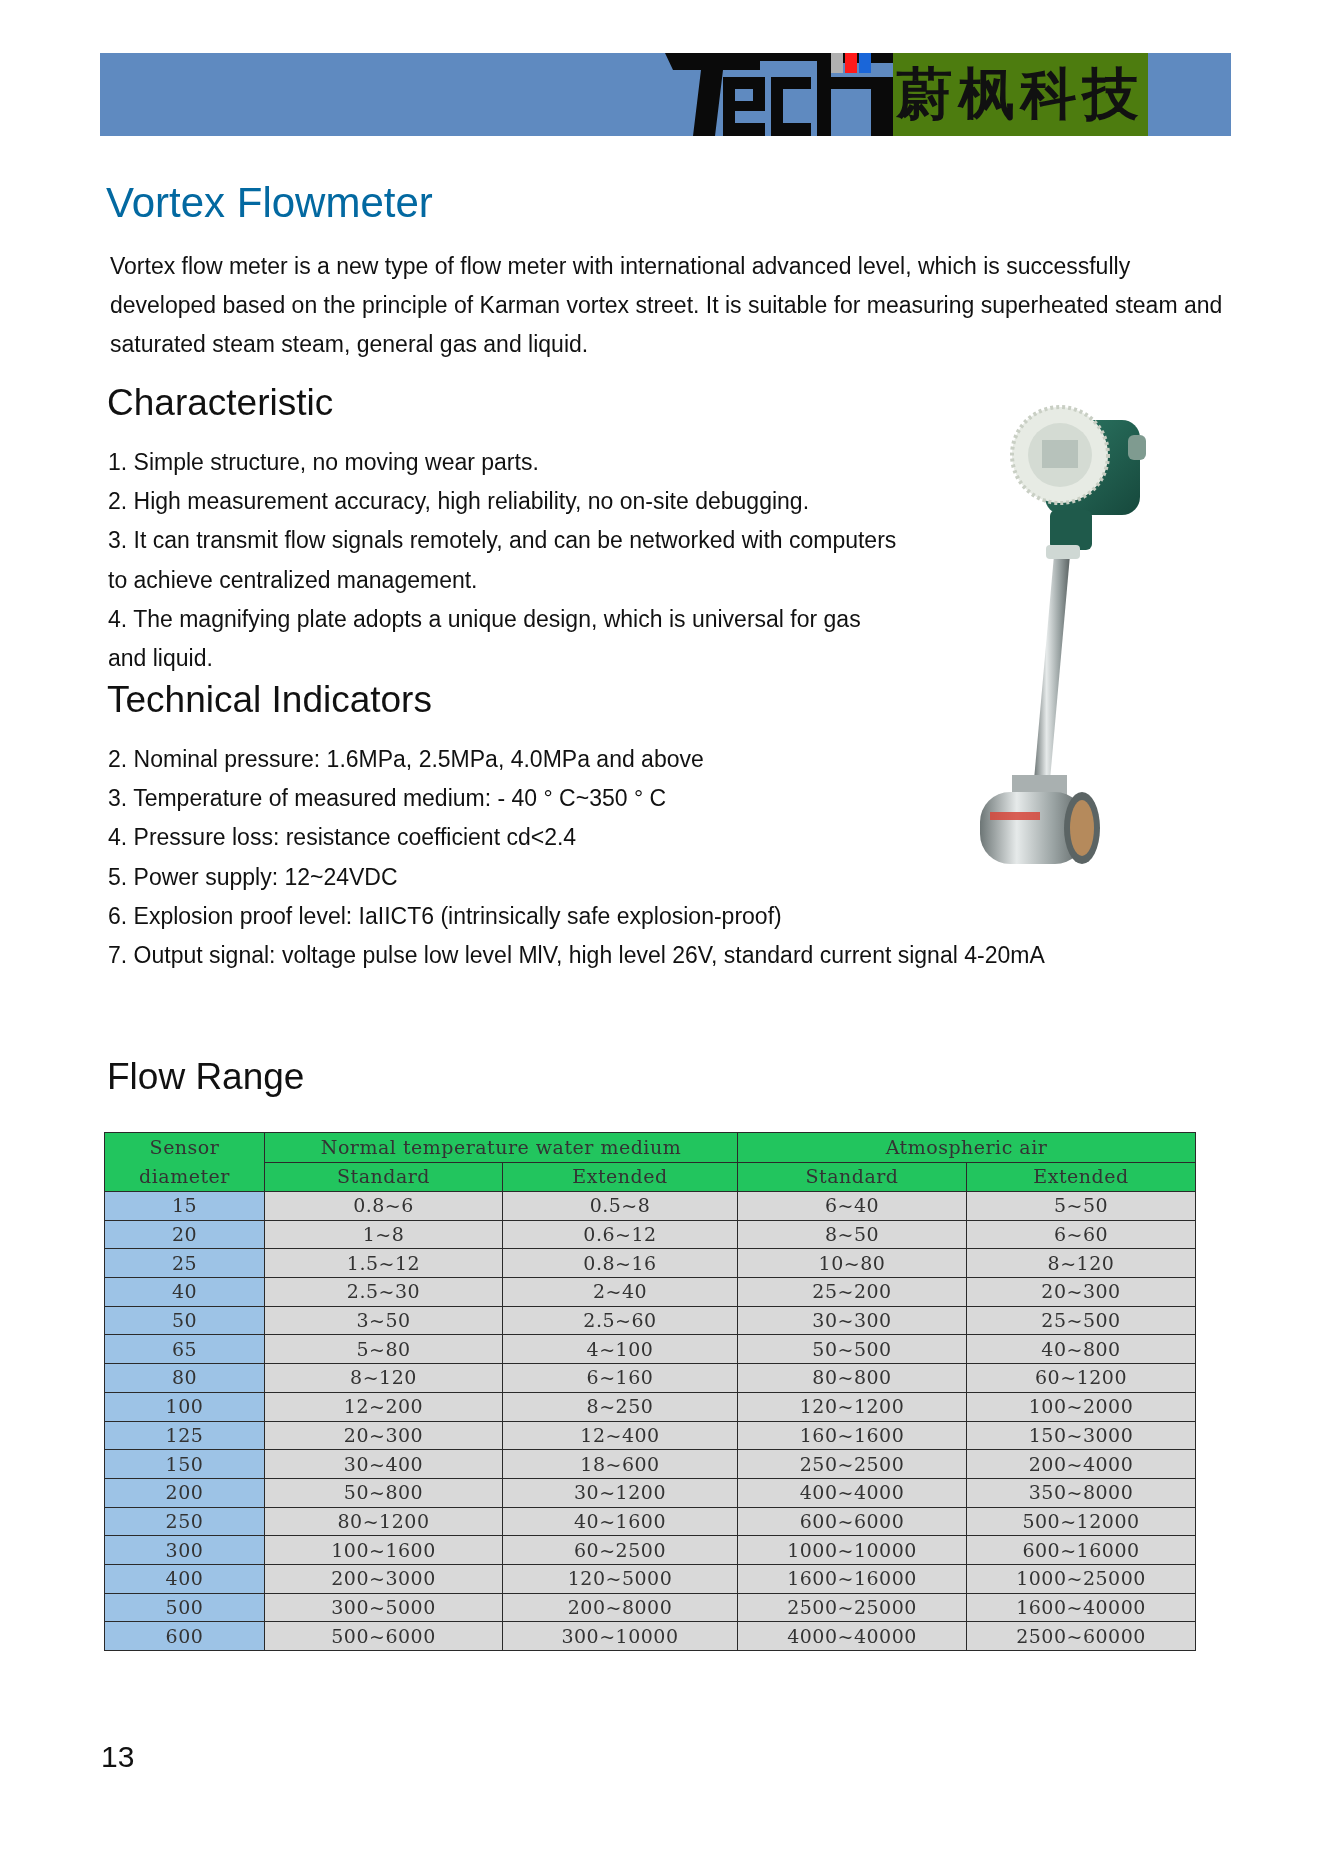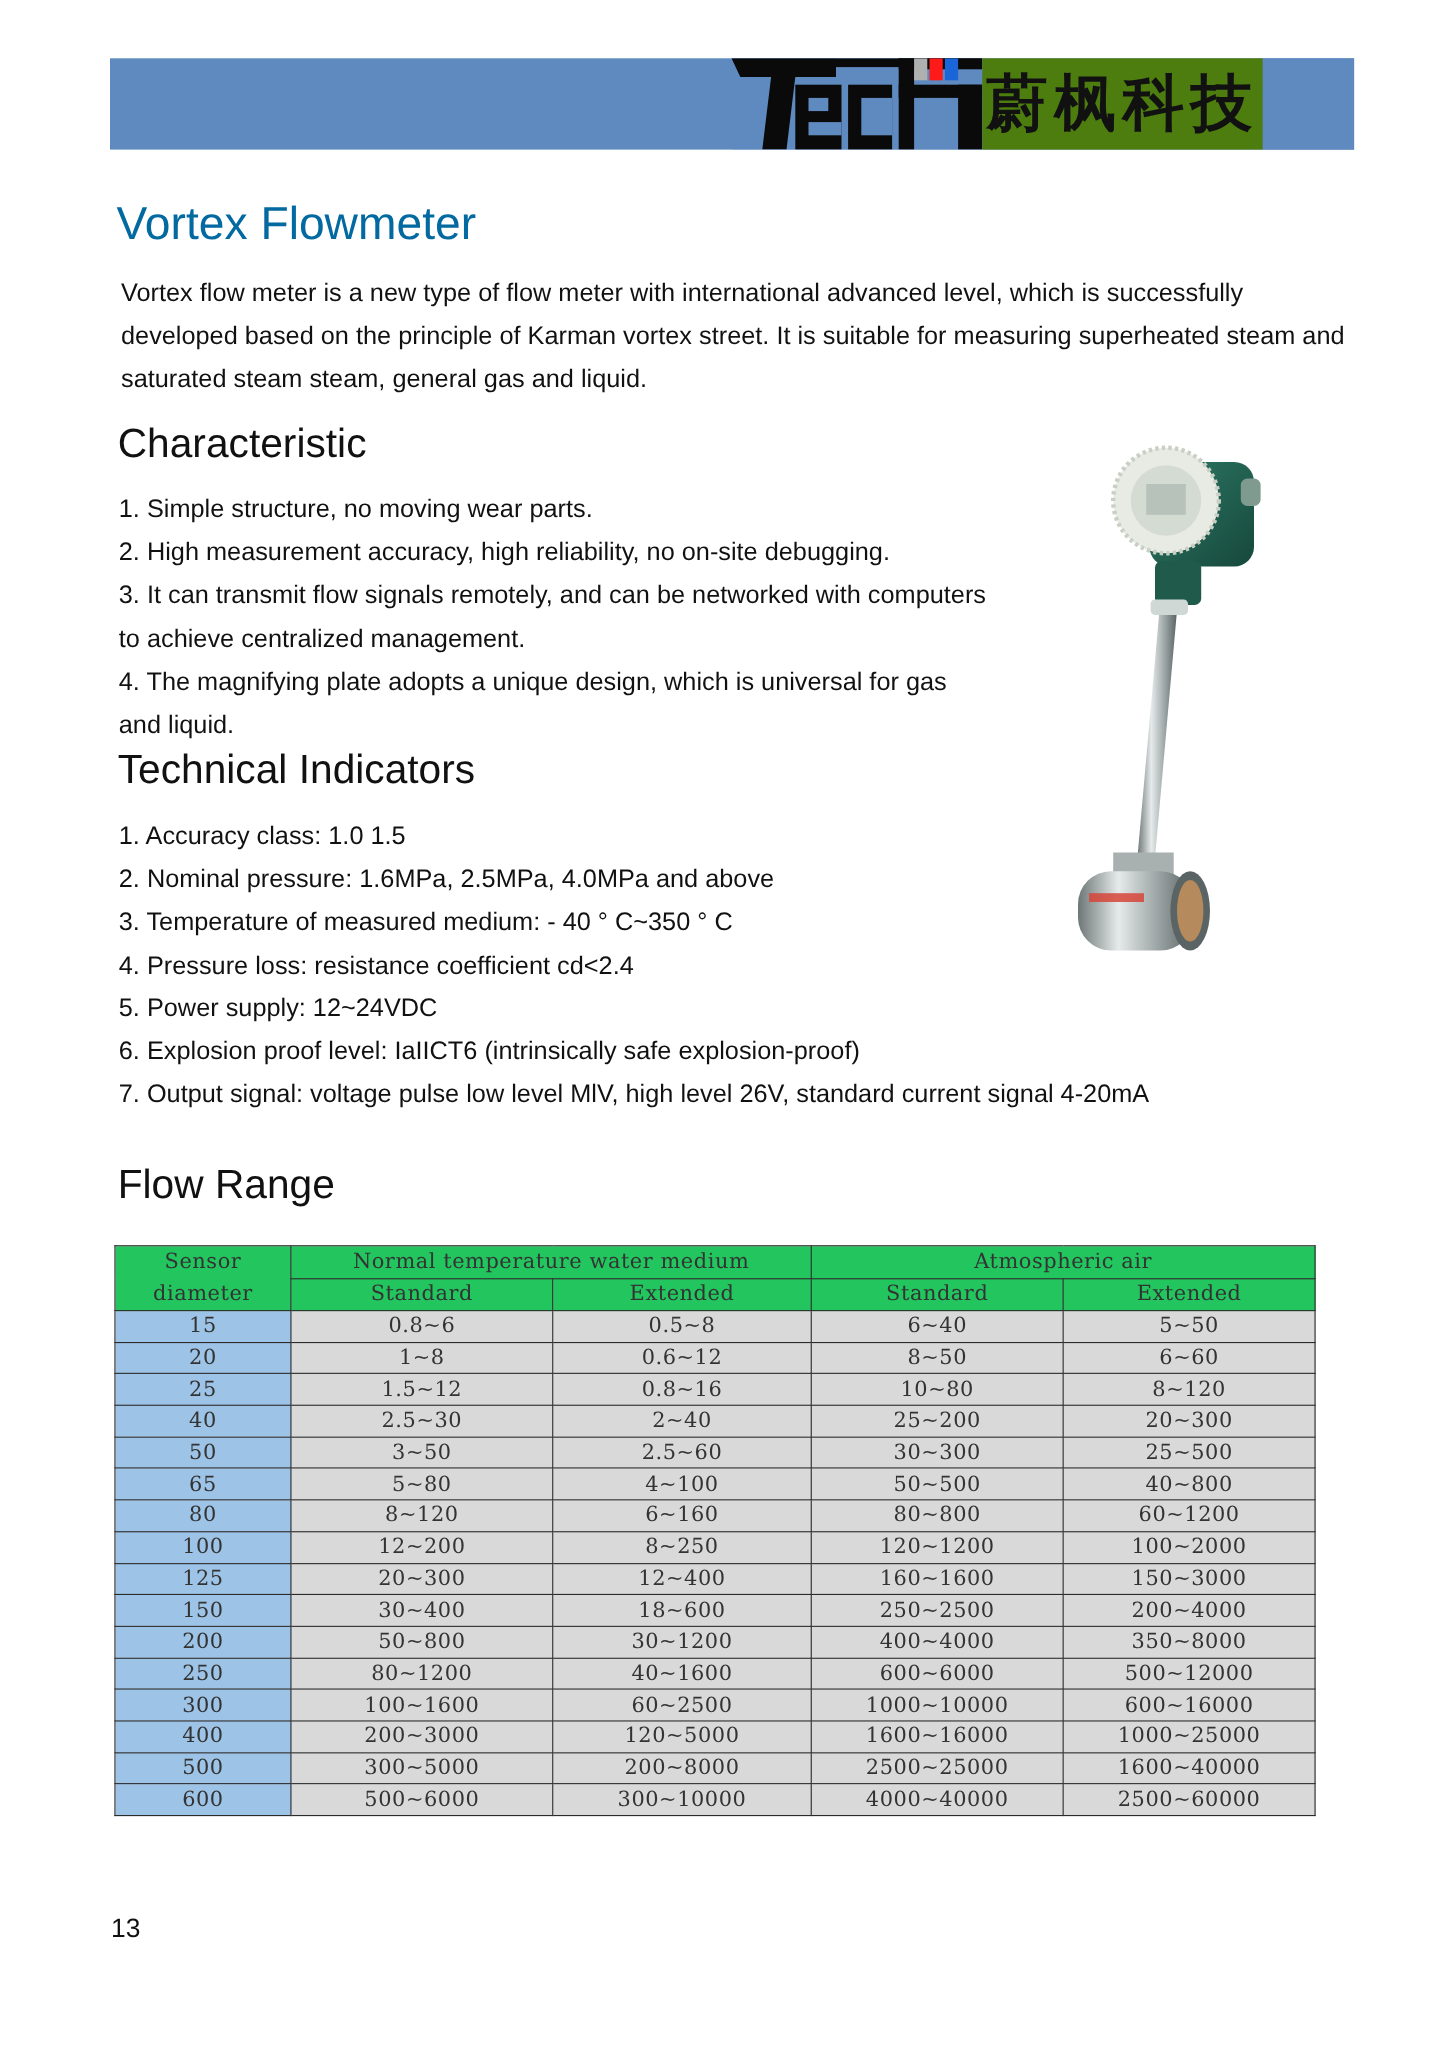--- a/index.html
+++ b/index.html
@@ -24,21 +24,21 @@
 
   .product { position:absolute; left:950px; top:380px; width:220px; height:490px; }
 
   table.flow { position:absolute; left:104px; top:1132px; width:1091px; border-collapse:collapse;
                font-family:"DejaVu Serif", "Liberation Serif", serif; font-size:19px; color:#333; table-layout:fixed; }
   table.flow td, table.flow th { border:1.5px solid #2a2a2a; height:27.7px; padding:0; text-align:center;
                font-weight:normal; line-height:27px; white-space:nowrap; letter-spacing:0.5px; }
   table.flow thead th { background:#22c55e; }
   table.flow tbody td { background:#d9d9d9; }
   table.flow tbody td.dia { background:#9dc3e6; }
-  .pgnum { position:absolute; left:101px; top:1740px; font-size:24px; color:#111; }
+  .pgnum { position:absolute; left:101px; top:1740px; font-size:30px; color:#111; }
 </style>
 </head>
 <body>
 
 <div class="banner"></div>
 <div class="logo">
   <svg class="logo-word" viewBox="0 0 228 83">
     <rect x="0" y="0" width="228" height="83" fill="#5f8ac0"></rect>
 
     <polygon points="0,0 95,0 95,17 58,17 50,83 28,83 36,17 8,17" fill="#0a0a0a"></polygon>
@@ -77,21 +77,20 @@
   <li>1. Simple structure, no moving wear parts.</li>
   <li>2. High measurement accuracy, high reliability, no on-site debugging.</li>
   <li>3. It can transmit flow signals remotely, and can be networked with computers</li>
   <li>to achieve centralized management.</li>
   <li>4. The magnifying plate adopts a unique design, which is universal for gas</li>
   <li>and liquid.</li>
 </ul>
 
 <h2 class="h2" style="top:680px;">Technical Indicators</h2>
 <ul class="list" style="top:740px;">
-  <li>1. Accuracy class: 1.0 1.5</li>
   <li>2. Nominal pressure: 1.6MPa, 2.5MPa, 4.0MPa and above</li>
   <li>3. Temperature of measured medium: - 40 ° C~350 ° C</li>
   <li>4. Pressure loss: resistance coefficient cd&lt;2.4</li>
   <li>5. Power supply: 12~24VDC</li>
   <li>6. Explosion proof level: IaIICT6 (intrinsically safe explosion-proof)</li>
   <li>7. Output signal: voltage pulse low level MlV, high level 26V, standard current signal 4-20mA</li>
 </ul>
 
 <svg class="product" viewBox="0 0 220 490">
   <defs>

